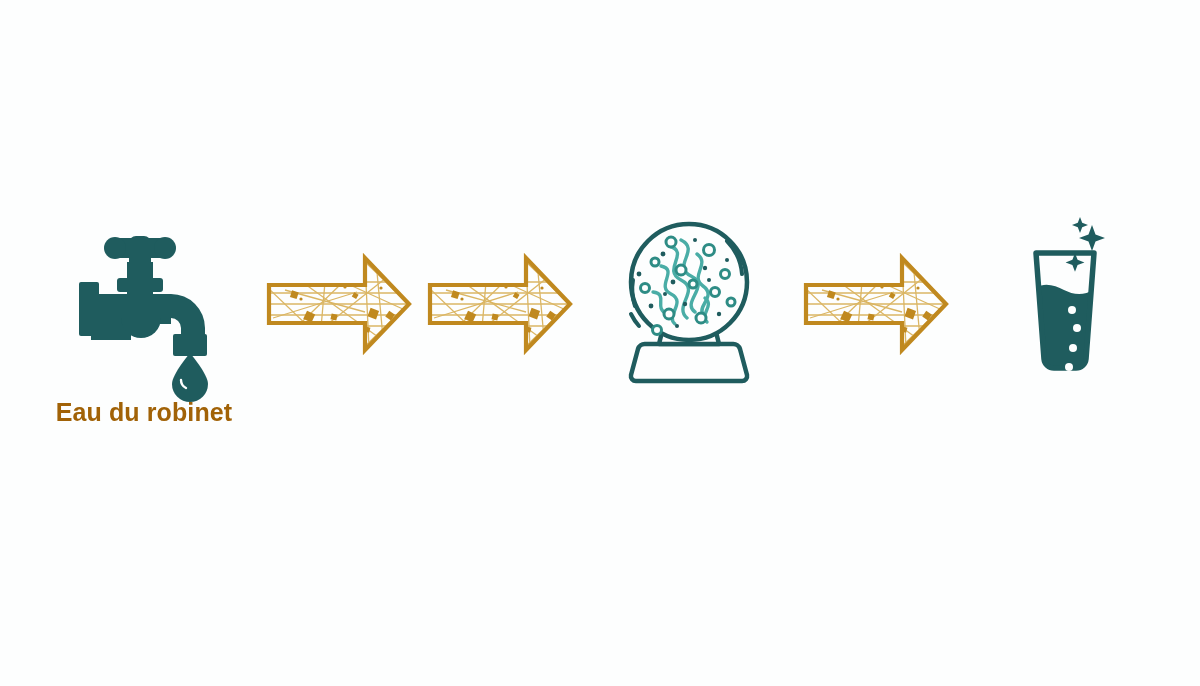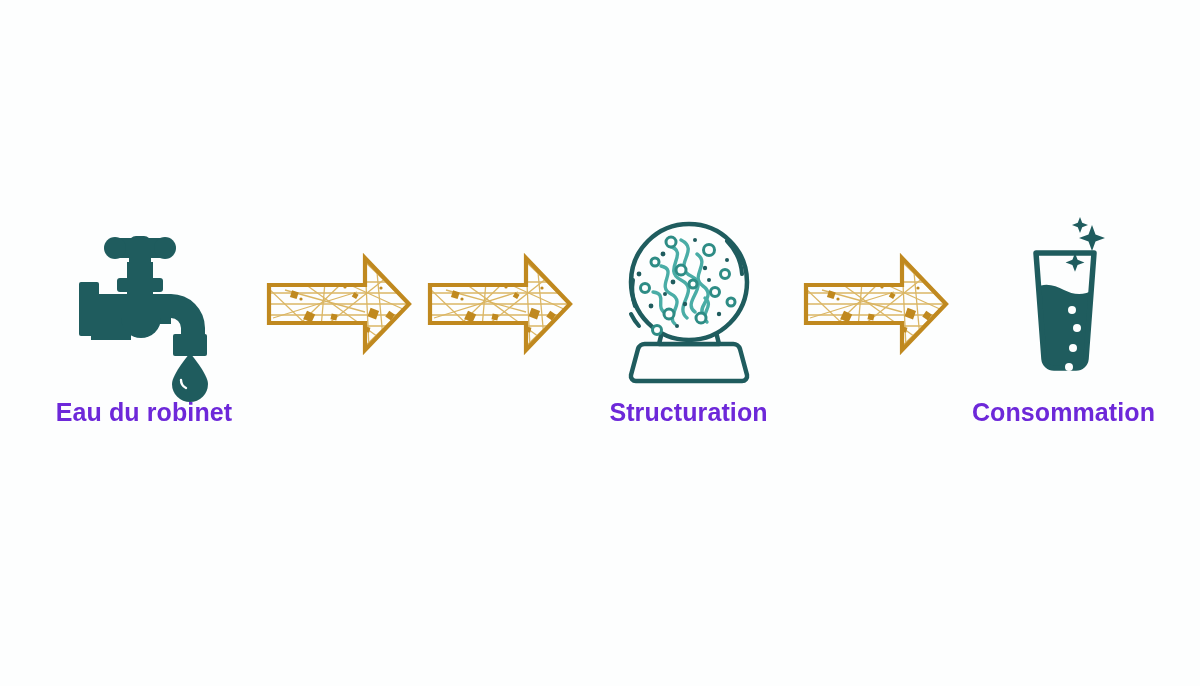--- a/index.html
+++ b/index.html
@@ -40,21 +40,21 @@
   .step-icon {
     height: 180px;
     display: flex;
     align-items: center;
     justify-content: center;
   }
   .step-label {
     margin-top: 6px;
     font-size: 25px;
     font-weight: bold;
-    color: #6d28d9;
+    color: #a16207;
     letter-spacing: 0.1px;
     white-space: nowrap;
     text-align: center;
     line-height: 1;
   }
   .arrow-wrap {
     height: 180px;
     display: flex;
     align-items: center;
     justify-content: center;
@@ -245,21 +245,20 @@
             <circle cx="42" cy="88" r="2.4"></circle>
             <circle cx="76" cy="86" r="2.2"></circle>
             <circle cx="110" cy="96" r="2.2"></circle>
             <circle cx="68" cy="108" r="2"></circle>
             <circle cx="100" cy="62" r="2"></circle>
             <circle cx="56" cy="76" r="2"></circle>
             <circle cx="118" cy="42" r="2"></circle>
           </g>
         </svg>
       </div>
-      <div class="step-label">Structuration</div>
     </div>
 
     <div class="arrow-wrap arrow-2">
       <svg width="148" height="104" viewBox="0 0 148 104" aria-hidden="true">
         <defs>
           <clipPath id="arrowClip3">
             <path d="M4 33 H100 V6 L144 52 L100 98 V71 H4 Z"></path>
           </clipPath>
         </defs>
         <g clip-path="url(#arrowClip3)" stroke="#d9b25c" stroke-width="1.3" fill="none" opacity="0.95">
@@ -318,17 +317,16 @@
             <circle cx="81" cy="111" r="4"></circle>
             <circle cx="77" cy="131" r="4"></circle>
             <circle cx="73" cy="150" r="4"></circle>
           </g>
 
           <path d="M96 8 l3.5 9.5 l9.5 3.5 l-9.5 3.5 l-3.5 9.5 l-3.5 -9.5 l-9.5 -3.5 l9.5 -3.5 z" fill="#1f5c5e"></path>
           <path d="M84 0 l2.2 5.8 l5.8 2.2 l-5.8 2.2 l-2.2 5.8 l-2.2 -5.8 l-5.8 -2.2 l5.8 -2.2 z" fill="#1f5c5e"></path>
           <path d="M79 36 l2.6 6.8 l6.8 2.6 l-6.8 2.6 l-2.6 6.8 l-2.6 -6.8 l-6.8 -2.6 l6.8 -2.6 z" fill="#1f5c5e"></path>
         </svg>
       </div>
-      <div class="step-label">Consommation</div>
     </div>
 
   </div>
 </div>
 
 </body></html>

